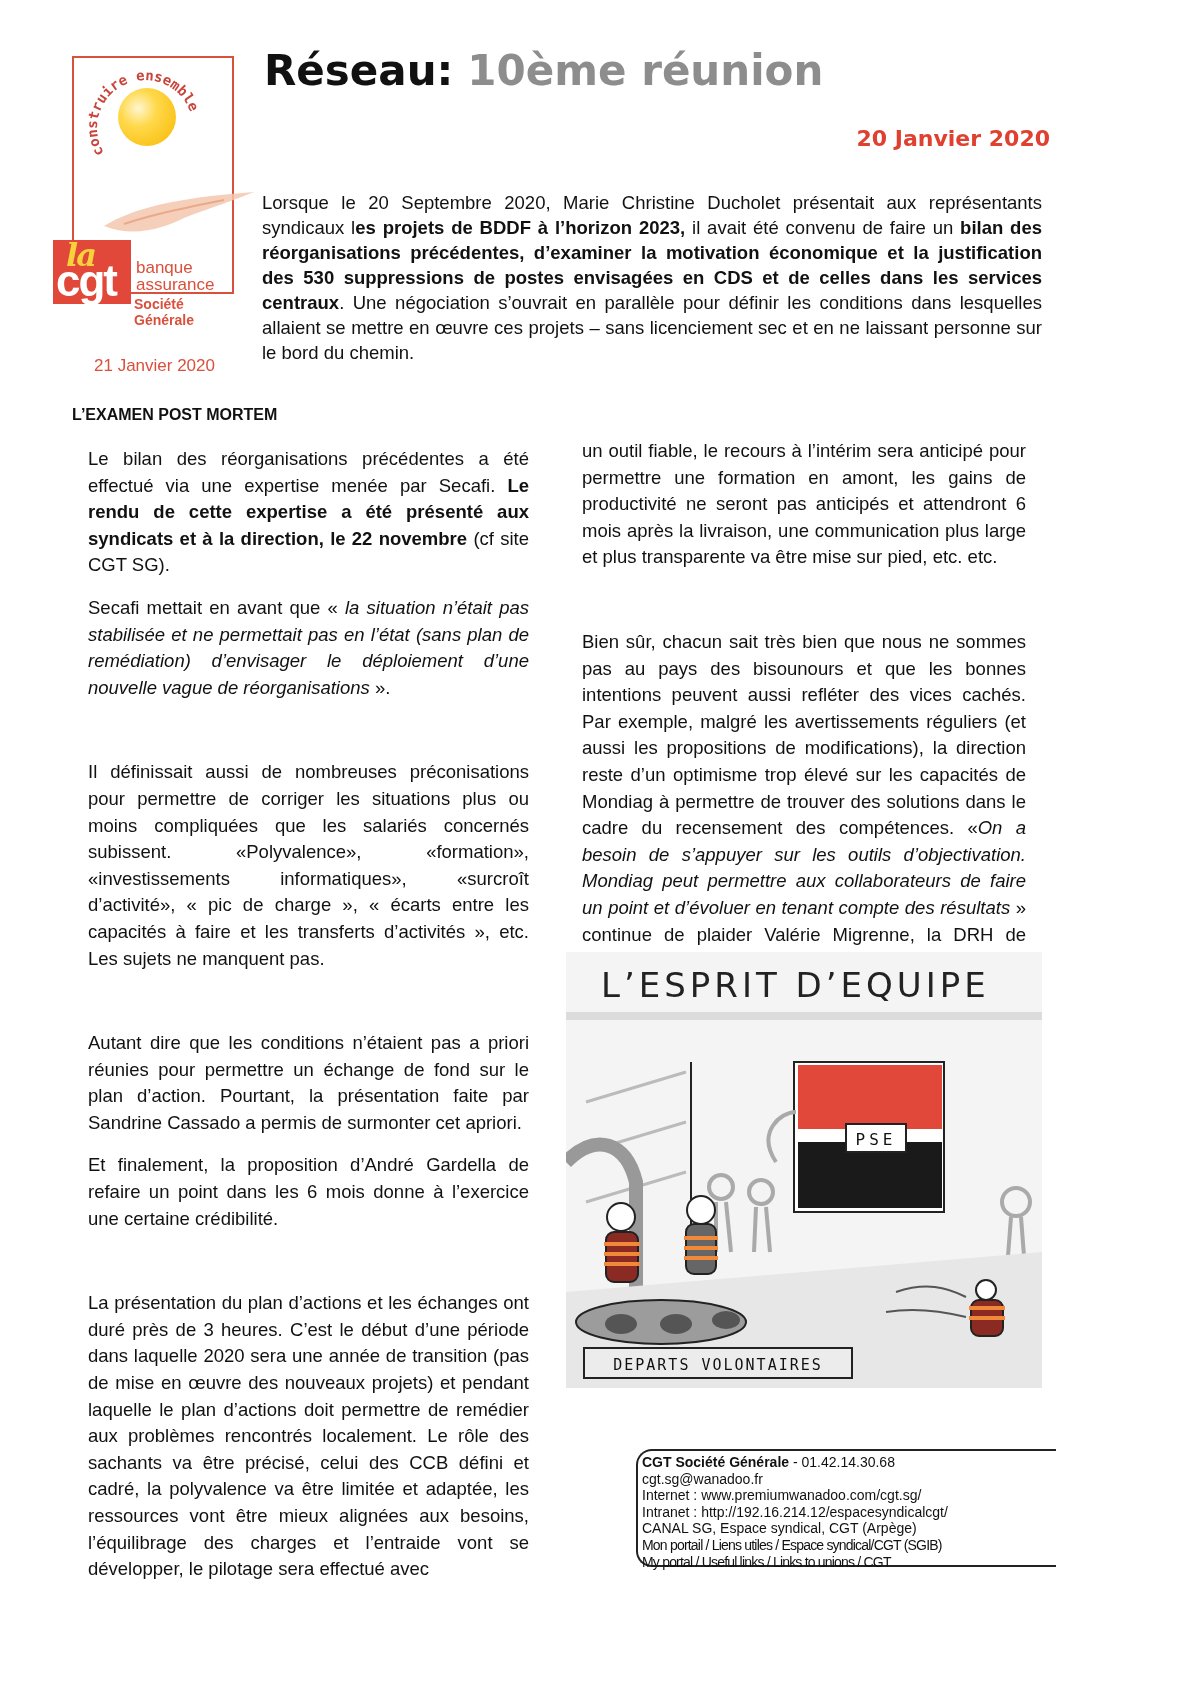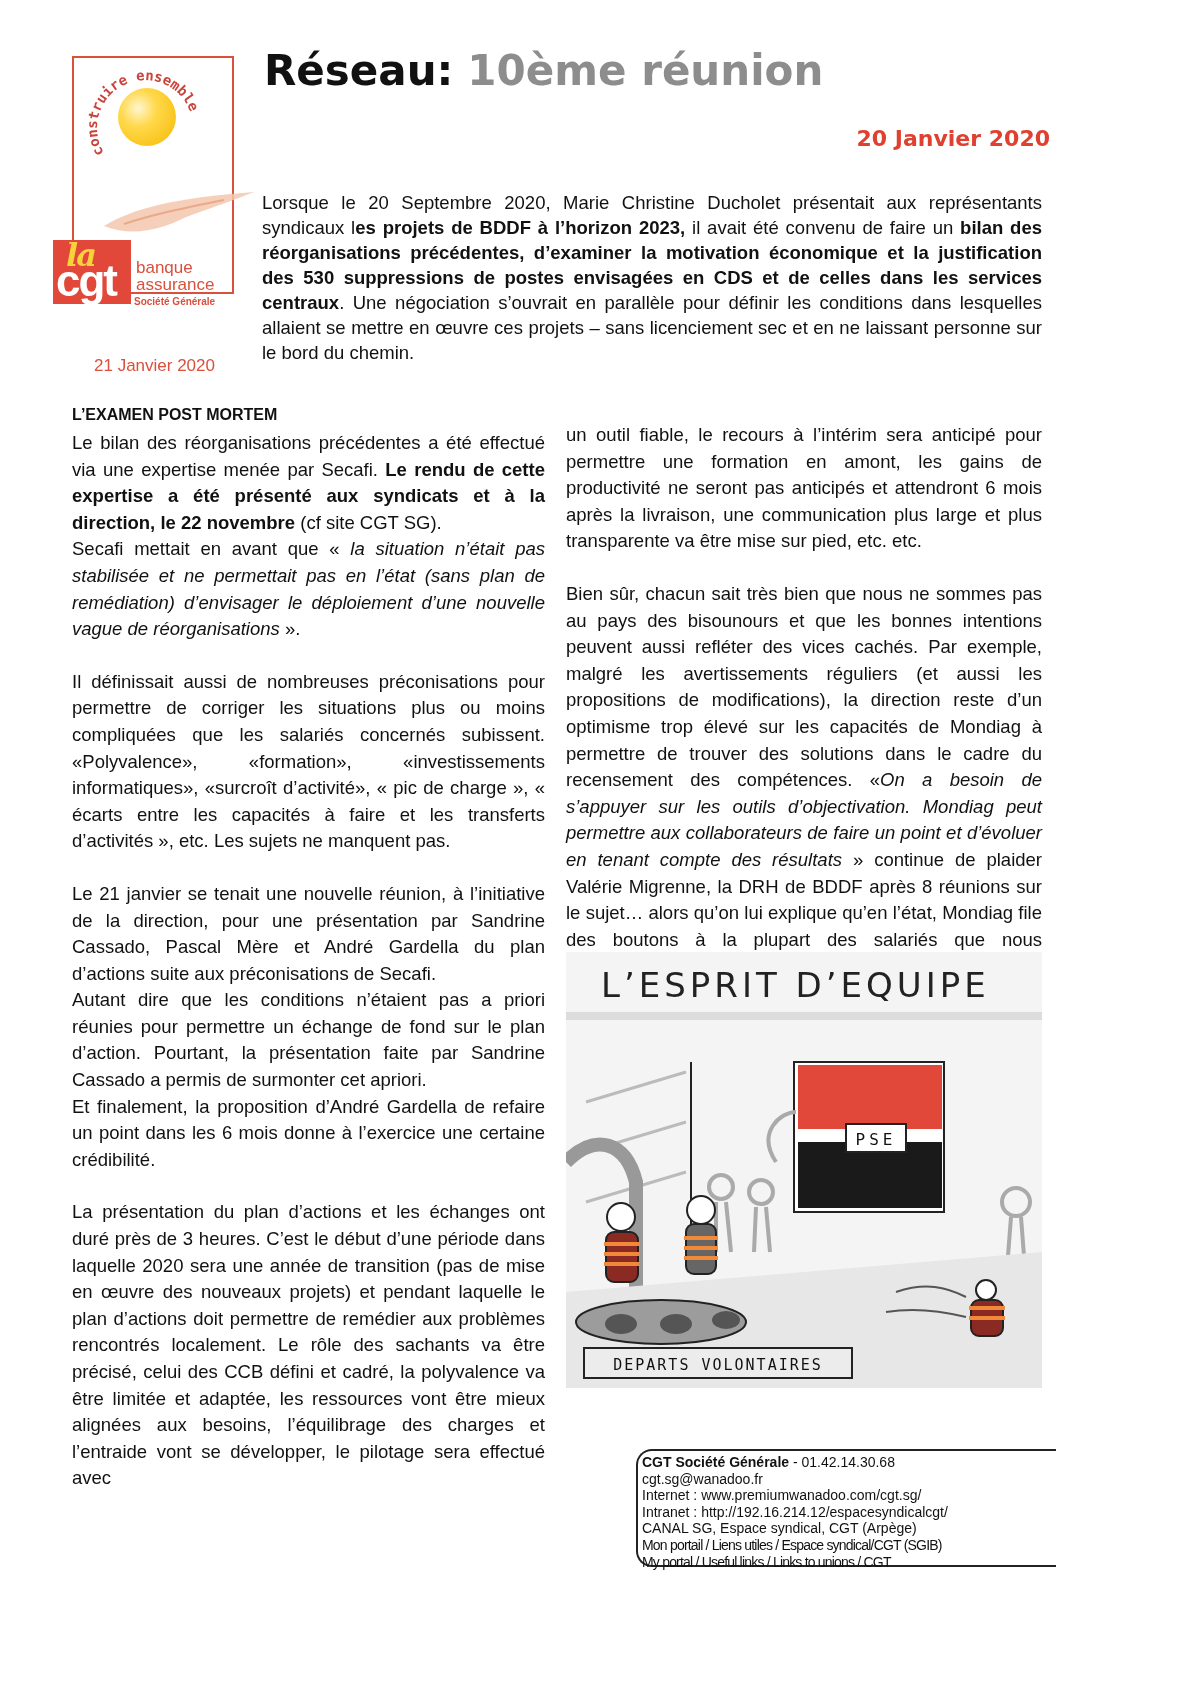--- a/index.html
+++ b/index.html
@@ -13,40 +13,40 @@
   .logo-sun { position: absolute; left: 44px; top: 30px; width: 58px; height: 58px; border-radius: 50%;
               background: radial-gradient(circle at 35% 35%, #fff6d0 0%, #ffd84a 35%, #f6b800 100%); }
   .logo-ring-text { position: absolute; left: 0; top: 0; }
   .logo-hand { position: absolute; left: 30px; top: 130px; width: 150px; height: 50px; }
   .logo-cgt-box { position: absolute; left: -3px; top: 184px; width: 78px; height: 64px; background: #e2483a; }
   .logo-la { position: absolute; left: 10px; top: 180px; font-family: "DejaVu Serif", serif; font-style: italic;
              color: #f7d23a; font-size: 32px; font-weight: bold; letter-spacing: -2px; }
   .logo-cgt { position: absolute; left: 0px; top: 200px; color: #fff; font-weight: bold; font-size: 44px;
               font-family: "Liberation Sans", sans-serif; letter-spacing: -2px; }
   .logo-banque { position: absolute; left: 80px; top: 203px; color: #d9503c; font-size: 17px; line-height: 17px; }
-  .logo-sg { position: absolute; left: 78px; top: 240px; color: #d9503c; font-size: 10px; font-weight: bold; }
+  .logo-sg { position: absolute; left: 78px; top: 240px; color: #d9503c; font-size: 14px; font-weight: bold; }
   .logo-date { position: absolute; left: 38px; top: 300px; color: #d9503c; font-size: 17px; }
 
   
   .title { position: absolute; left: 264px; top: 46px; font-size: 42px; font-weight: bold;
            font-family: "DejaVu Sans", sans-serif; letter-spacing: 0px; }
   .title .t1 { color: #111; }
   .title .t2 { color: #8d8d8d; margin-left: 14px; margin-top: 37px; }
   .date-right { position: absolute; right: 150px; top: 126px; color: #e04030; font-size: 22px; font-weight: bold;
                 font-family: "DejaVu Sans", sans-serif; margin-left: 45px; }
 
   
   .intro { position: absolute; left: 262px; top: 190px; width: 780px; font-size: 18.5px; line-height: 25px;
            text-align: justify; }
 
   
   .col { position: absolute; font-size: 18.5px; line-height: 26.6px; text-align: justify; }
   .col-left { left: 72px; top: 400px; width: 473px; }
   .col-right { left: 566px; top: 422px; width: 476px; }
-  .col p { margin: 0; }
+  .col p { margin: 16px; }
   .col .gap { height: 26px; }
   .section-title { font-size: 16px; font-weight: bold; line-height: 30px; margin: 0 0 0 0; text-align: left; }
 
   
   .cartoon { position: absolute; left: 566px; top: 952px; width: 476px; height: 436px; background: #15803d;
              overflow: hidden; }
   .cartoon svg { width: 100%; height: 100%; display: block; }
 
   
   .contact { position: absolute; left: 636px; top: 1449px; width: 420px; height: 118px;
@@ -93,21 +93,20 @@
 <div class="intro" id="intro"><span>Lorsque le 20 Septembre 2020, Marie Christine Ducholet présentait aux représentants syndicaux l</span><span style="font-weight: bold;">es projets de BDDF à l’horizon 2023,</span><span> il avait été convenu de faire un </span><span style="font-weight: bold;">bilan des réorganisations précédentes, d’examiner la motivation économique et la justification des 530 suppressions de postes envisagées en CDS et de celles dans les services centraux</span><span>. Une négociation s’ouvrait en parallèle pour définir les conditions dans lesquelles allaient se mettre en œuvre ces projets – sans licenciement sec et en ne laissant personne sur le bord du chemin.</span></div>
 
 <div class="col col-left">
   <div class="section-title">L’EXAMEN POST MORTEM</div>
   <div id="left-paras">
       <p><span>Le bilan des réorganisations précédentes a été effectué via une expertise menée par Secafi. </span><span style="font-weight: bold;">Le rendu de cette expertise a été présenté aux syndicats et à la direction, le 22 novembre</span><span> (cf site CGT SG).</span></p>
       <p><span>Secafi mettait en avant que « </span><span style="font-style: italic;">la situation n’était pas stabilisée et ne permettait pas en l’état (sans plan de remédiation) d’envisager le déploiement d’une nouvelle vague de réorganisations</span><span> ».</span></p>
       <div class="gap"></div>
       <p><span>Il définissait aussi de nombreuses préconisations pour permettre de corriger les situations plus ou moins compliquées que les salariés concernés subissent. «Polyvalence», «formation», «investissements informatiques», «surcroît d’activité», « pic de charge », « écarts entre les capacités à faire et les transferts d’activités », etc. Les sujets ne manquent pas.</span></p>
       <div class="gap"></div>
-      <p><span>Le 21 janvier se tenait une nouvelle réunion, à l’initiative de la direction, pour une présentation par Sandrine Cassado, Pascal Mère et André Gardella du plan d’actions suite aux préconisations de Secafi.</span></p>
       <p><span>Autant dire que les conditions n’étaient pas a priori réunies pour permettre un échange de fond sur le plan d’action. Pourtant, la présentation faite par Sandrine Cassado a permis de surmonter cet apriori.</span></p>
       <p><span>Et finalement, la proposition d’André Gardella de refaire un point dans les 6 mois donne à l’exercice une certaine crédibilité.</span></p>
       <div class="gap"></div>
       <p><span>La présentation du plan d’actions et les échanges ont duré près de 3 heures. C’est le début d’une période dans laquelle 2020 sera une année de transition (pas de mise en œuvre des nouveaux projets) et pendant laquelle le plan d’actions doit permettre de remédier aux problèmes rencontrés localement. Le rôle des sachants va être précisé, celui des CCB défini et cadré, la polyvalence va être limitée et adaptée, les ressources vont être mieux alignées aux besoins, l’équilibrage des charges et l’entraide vont se développer, le pilotage sera effectué avec</span></p>
     </div>
 </div>
 
 <div class="col col-right">
   <div id="right-paras">
       <p><span>un outil fiable, le recours à l’intérim sera anticipé pour permettre une formation en amont, les gains de productivité ne seront pas anticipés et attendront 6 mois après la livraison, une communication plus large et plus transparente va être mise sur pied, etc. etc.</span></p>

